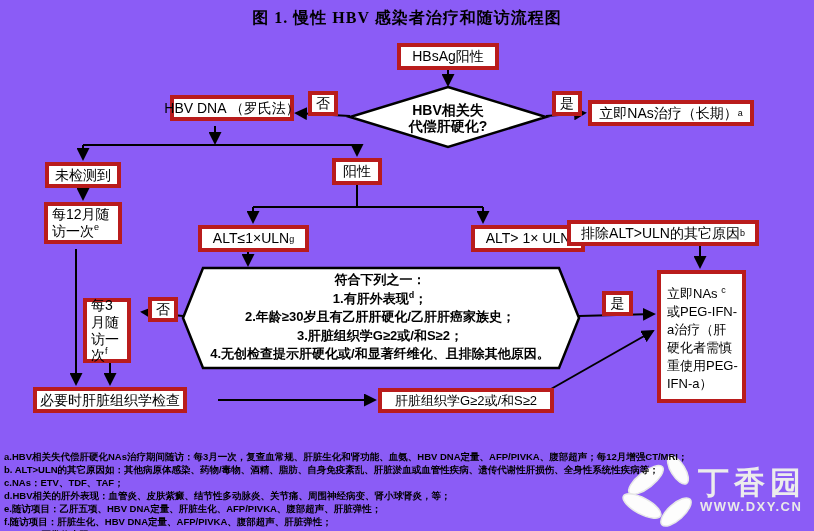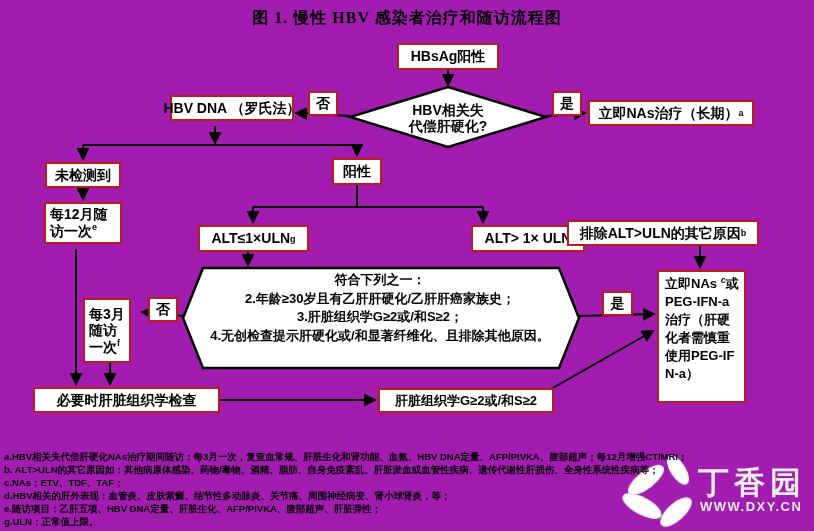--- a/index.html
+++ b/index.html
@@ -1,32 +1,32 @@
 <!DOCTYPE html>
 <html><head>
 <meta charset="utf-8">
 <style>
   html,body{margin:0;padding:0;background:#fff;}
-  .stage{position:relative;width:814px;height:531px;background:#a21caf;overflow:hidden;
+  .stage{position:relative;width:814px;height:531px;background:#8b5cf6;overflow:hidden;
          font-family:"Liberation Sans","DejaVu Sans",sans-serif;color:#000;}
   .title{position:absolute;left:0;top:8px;width:814px;text-align:center;
          font-family:"Liberation Serif","DejaVu Serif",serif;
          font-size:16px;font-weight:bold;letter-spacing:1px;}
   svg.wires{position:absolute;left:0;top:0;}
-  .node{position:absolute;box-sizing:border-box;border:2px solid #b91c1c;background:#fff;
+  .node{position:absolute;box-sizing:border-box;border:4px solid #b91c1c;background:#fff;
         display:flex;align-items:center;justify-content:center;text-align:center;
-        font-weight:bold;font-size:14px;line-height:1.18;}
+        font-weight:normal;font-size:14px;line-height:1.18;}
   .nowrap{white-space:nowrap;}
   .node sup, .hexline sup{font-size:9px;vertical-align:super;line-height:0;}
   .shape-label{position:absolute;display:flex;align-items:center;justify-content:center;
         text-align:center;font-weight:bold;font-size:14px;line-height:1.15;}
   .hextext{position:absolute;left:192px;top:271px;width:376px;text-align:center;
         font-weight:bold;font-size:13px;line-height:18.6px;}
   .treat{font-size:13px;line-height:18px;text-align:left;justify-content:center;
-        align-items:flex-start;padding:3px 4px 3px 6px;word-break:break-all;}
+        align-items:flex-start;padding:11px 4px 3px 6px;word-break:break-all;}
   .footnotes{position:absolute;left:4px;top:450px;width:806px;
         font-size:9.5px;line-height:13px;font-weight:bold;white-space:nowrap;}
   .wm-brand{position:absolute;left:698px;top:462px;font-size:31px;font-weight:bold;
         letter-spacing:5px;color:#ececec;}
   .wm-site{position:absolute;left:700px;top:499px;font-size:13px;font-weight:bold;
         letter-spacing:1.5px;color:#e9e9e9;}
 </style>
 </head>
 <body>
 
@@ -126,34 +126,35 @@
     <span>ALT&gt; 1× ULN</span>
   </div>
 
   <div class="node nowrap" style="left:567px;top:220px;width:192px;height:26px;">
     <span>排除ALT&gt;ULN的其它原因</span>
       <sup>b</sup>
   </div>
 
   <div class="hextext">
     <div class="hexline">符合下列之一：</div>
+    <div class="hexline"><span>1.有肝外表现</span><sup>d</sup><span>；</span></div>
     <div class="hexline">2.年龄≥30岁且有乙肝肝硬化/乙肝肝癌家族史；</div>
     <div class="hexline">3.肝脏组织学G≥2或/和S≥2；</div>
     <div class="hexline">4.无创检查提示肝硬化或/和显著纤维化、且排除其他原因。</div>
   </div>
 
   <div class="node" style="left:148px;top:297px;width:30px;height:25px;">
     <span>否</span>
   </div>
 
   <div class="node" style="left:83px;top:298px;width:48px;height:65px;padding:0 4px;">
     <div style="text-align:left;"><span>每3月随访一次</span><sup>f</sup></div>
   </div>
 
-  <div class="node nowrap" style="left:33px;top:387px;width:187px;height:26px;">
+  <div class="node nowrap" style="left:33px;top:387px;width:154px;height:26px;">
     <span>必要时肝脏组织学检查</span>
   </div>
 
   <div class="node nowrap" style="left:378px;top:388px;width:176px;height:25px;font-size:13px;">
     <span>肝脏组织学G≥2或/和S≥2</span>
   </div>
 
   <div class="node" style="left:602px;top:291px;width:31px;height:25px;">
     <span>是</span>
   </div>
@@ -161,19 +162,20 @@
   <div class="node treat" style="left:657px;top:270px;width:89px;height:133px;">
     <div><span>立即NAs </span><sup>c</sup><span>或PEG-IFN-a治疗（肝硬化者需慎重使用PEG-IFN-a）</span></div>
   </div>
 
   <div class="footnotes">
     <div>a.HBV相关失代偿肝硬化NAs治疗期间随访：每3月一次，复查血常规、肝脏生化和肾功能、血氨、HBV DNA定量、AFP/PIVKA、腹部超声；每12月增强CT/MRI；</div>
     <div>b. ALT&gt;ULN的其它原因如：其他病原体感染、药物/毒物、酒精、脂肪、自身免疫紊乱、肝脏淤血或血管性疾病、遗传代谢性肝损伤、全身性系统性疾病等；</div>
     <div>c.NAs：ETV、TDF、TAF；</div>
     <div>d.HBV相关的肝外表现：血管炎、皮肤紫癜、结节性多动脉炎、关节痛、周围神经病变、肾小球肾炎，等；</div>
     <div>e.随访项目：乙肝五项、HBV DNA定量、肝脏生化、AFP/PIVKA、腹部超声、肝脏弹性；</div>
+    <div>f.随访项目：肝脏生化、HBV DNA定量、AFP/PIVKA、腹部超声、肝脏弹性；</div>
     <div>g.ULN：正常值上限。</div>
   </div>
 
   <div class="wm-brand">丁香园</div>
   <div class="wm-site">WWW.DXY.CN</div>
 
 </div>
 
 </body></html>

